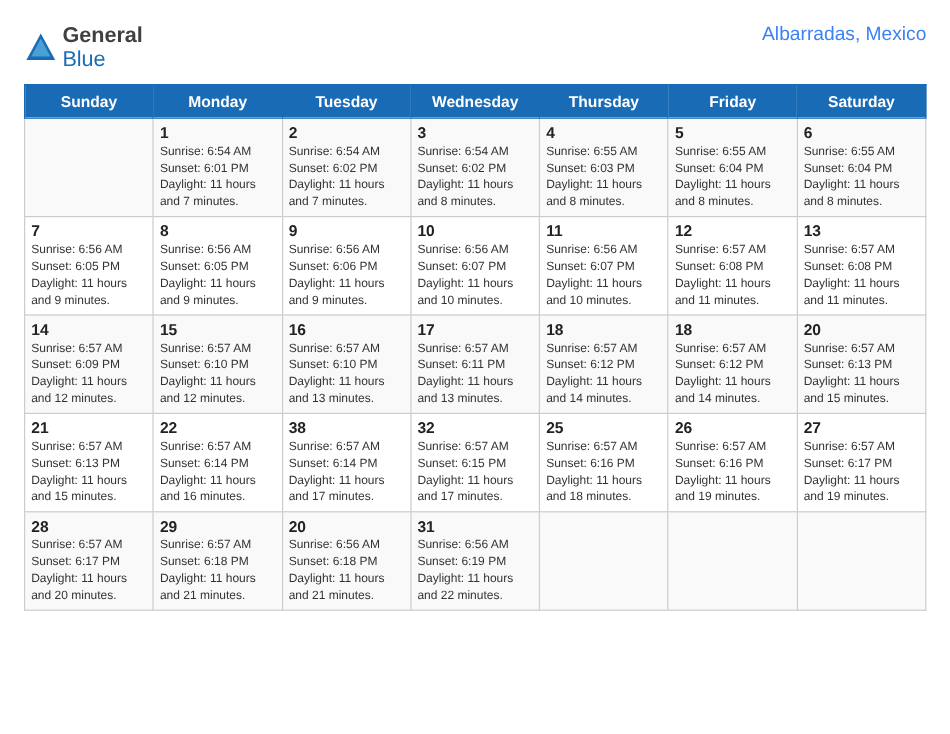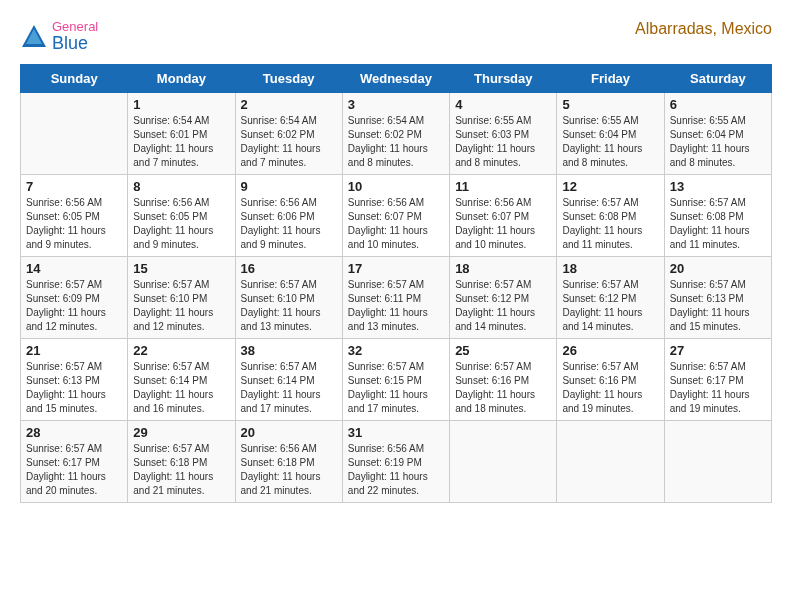--- a/index.html
+++ b/index.html
@@ -19,23 +19,23 @@
     .logo {
       display: flex;
       align-items: center;
     }
     .logo-text {
       display: flex;
       flex-direction: column;
       line-height: 1.1;
     }
     .logo-general {
-      font-size: 13px;
-      font-weight: normal;
-      color: #ec4899;
+      font-size: 18px;
+      font-weight: bold;
+      color: #404040;
     }
     .logo-blue {
       font-size: 18px;
       font-weight: normal;
       color: #1a6bb5;
     }
     .logo-icon {
       width: 28px;
       height: 28px;
       margin-right: 4px;
@@ -44,21 +44,21 @@
       text-align: right;
     }
     .month-title {
       font-size: 36px;
       font-weight: bold;
       color: #333;
       line-height: 1.1;
     }
     .location {
       font-size: 16px;
-      color: #a16207;
+      color: #3b82f6;
     }
     table {
       width: 100%;
       border-collapse: collapse;
       font-size: 11px;
     }
     thead tr th {
       background-color: #1a6bb5;
       color: #fff;
       padding: 6px 4px;

